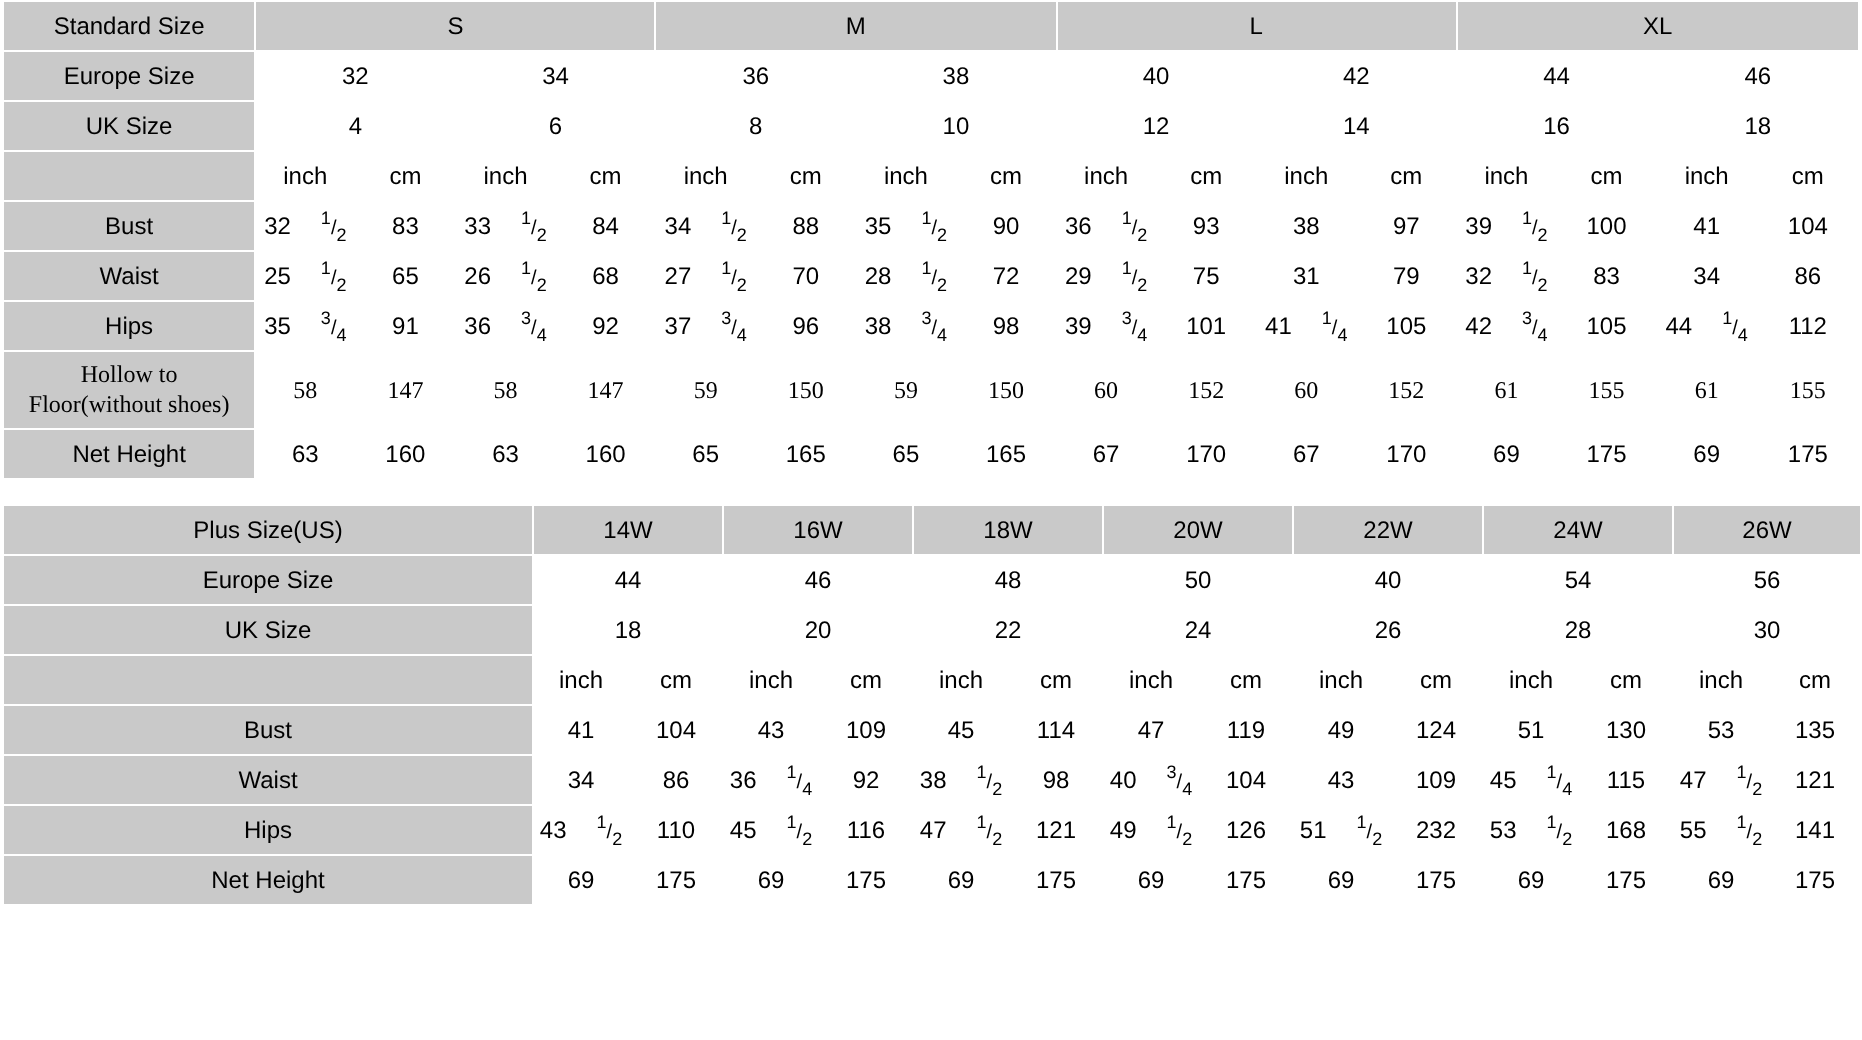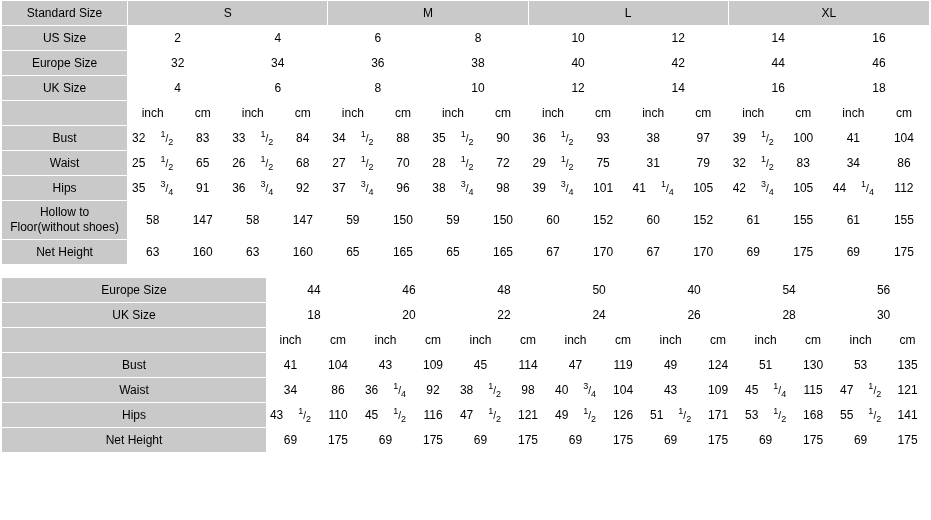--- a/index.html
+++ b/index.html
@@ -48,21 +48,21 @@
     border: 1px solid #c9c9c9;
   }
   .fnum { position: relative; white-space: nowrap; margin-left: 15px; }
   .sup { font-size: 9px; vertical-align: super; }
   .sub { font-size: 9px; vertical-align: sub; }
   .slash { font-size: 10px; }
   .two-line {
     line-height: 1.25;
     height: 38px;
   }
-  .tall { height: 38px; }
+  .tall { height: 38px; font-family: Liberation Serif, serif; }
 </style>
 </head>
 <body>
 
 <div class="wrap">
 
   <table class="t1 outer">
     <colgroup>
       <col style="width:126px">
       <col style="width:50px">
@@ -82,31 +82,20 @@
       <col style="width:50px">
         <col style="width:51px">
     </colgroup>
     <tbody>
       <tr>
         <td class="hdr">Standard Size</td>
         <td class="hdr" colspan="4">S</td>
         <td class="hdr" colspan="4">M</td>
         <td class="hdr" colspan="4">L</td>
         <td class="hdr" colspan="4">XL</td>
-      </tr>
-      <tr>
-        <td class="hdr">US Size</td>
-        <td class="val" colspan="2">2</td>
-        <td class="val" colspan="2">4</td>
-        <td class="val" colspan="2">6</td>
-        <td class="val" colspan="2">8</td>
-        <td class="val" colspan="2">10</td>
-        <td class="val" colspan="2">12</td>
-        <td class="val" colspan="2">14</td>
-        <td class="val" colspan="2">16</td>
       </tr>
       <tr>
         <td class="hdr">Europe Size</td>
         <td class="val" colspan="2">32</td>
         <td class="val" colspan="2">34</td>
         <td class="val" colspan="2">36</td>
         <td class="val" colspan="2">38</td>
         <td class="val" colspan="2">40</td>
         <td class="val" colspan="2">42</td>
         <td class="val" colspan="2">44</td>
@@ -254,20 +243,30 @@
         <col style="width:47px">
       <col style="width:48px">
         <col style="width:47px">
       <col style="width:48px">
         <col style="width:47px">
       <col style="width:48px">
         <col style="width:46px">
     </colgroup>
     <tbody>
       <tr>
+        <td class="hdr">Plus Size(US)</td>
+        <td class="hdr" colspan="2">14W</td>
+        <td class="hdr" colspan="2">16W</td>
+        <td class="hdr" colspan="2">18W</td>
+        <td class="hdr" colspan="2">20W</td>
+        <td class="hdr" colspan="2">22W</td>
+        <td class="hdr" colspan="2">24W</td>
+        <td class="hdr" colspan="2">26W</td>
+      </tr>
+      <tr>
         <td class="hdr">Europe Size</td>
         <td class="val" colspan="2">44</td>
         <td class="val" colspan="2">46</td>
         <td class="val" colspan="2">48</td>
         <td class="val" colspan="2">50</td>
         <td class="val" colspan="2">40</td>
         <td class="val" colspan="2">54</td>
         <td class="val" colspan="2">56</td>
       </tr>
       <tr>
@@ -336,21 +335,21 @@
           <td class="hdr">Hips</td>
           <td class="val">43<span class="fnum"><span class="sup">1</span><span class="slash">/</span><span class="sub">2</span></span></td>
           <td class="val">110</td>
           <td class="val">45<span class="fnum"><span class="sup">1</span><span class="slash">/</span><span class="sub">2</span></span></td>
           <td class="val">116</td>
           <td class="val">47<span class="fnum"><span class="sup">1</span><span class="slash">/</span><span class="sub">2</span></span></td>
           <td class="val">121</td>
           <td class="val">49<span class="fnum"><span class="sup">1</span><span class="slash">/</span><span class="sub">2</span></span></td>
           <td class="val">126</td>
           <td class="val">51<span class="fnum"><span class="sup">1</span><span class="slash">/</span><span class="sub">2</span></span></td>
-          <td class="val">171</td>
+          <td class="val">232</td>
           <td class="val">53<span class="fnum"><span class="sup">1</span><span class="slash">/</span><span class="sub">2</span></span></td>
           <td class="val">168</td>
           <td class="val">55<span class="fnum"><span class="sup">1</span><span class="slash">/</span><span class="sub">2</span></span></td>
           <td class="val">141</td>
         </tr>
         <tr>
           <td class="hdr">Net Height</td>
           <td class="val">69</td>
           <td class="val">175</td>
           <td class="val">69</td>

